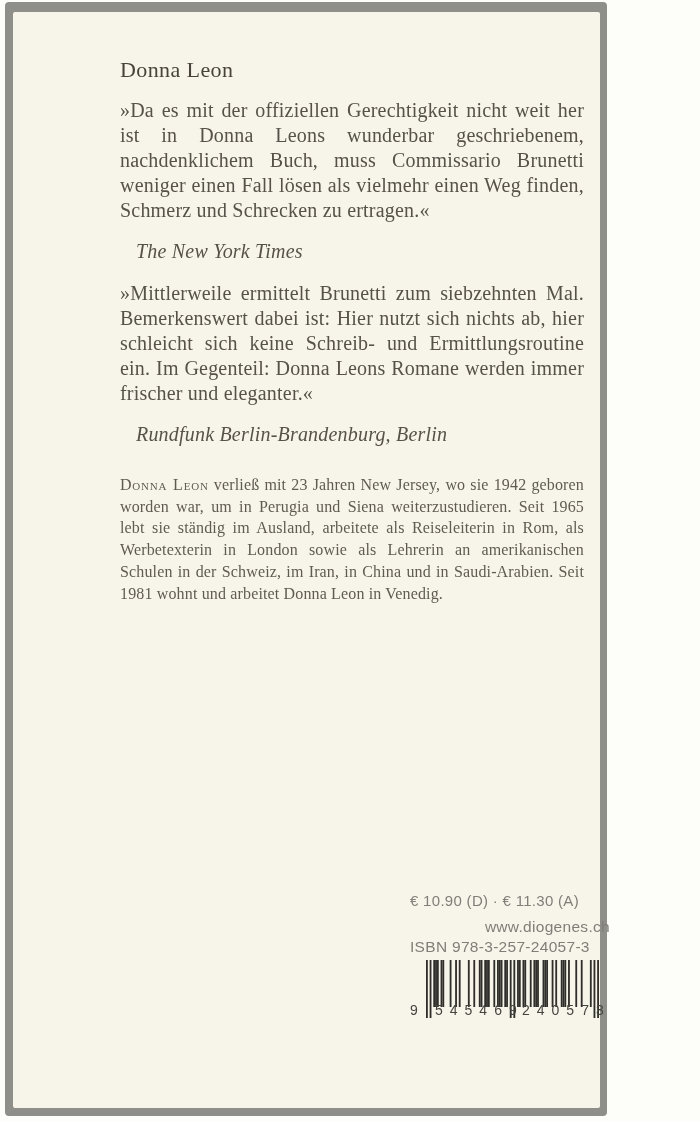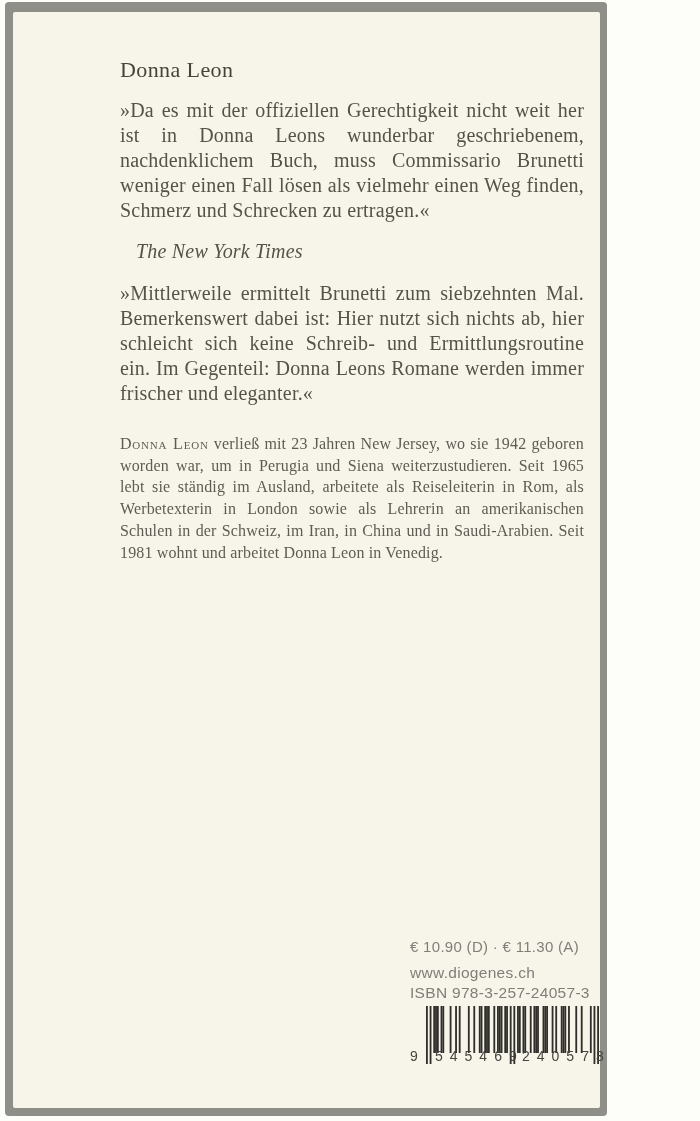--- a/index.html
+++ b/index.html
@@ -67,36 +67,37 @@
     hyphens: auto;
     color: #5f5b53;
   }
   .bio .sc {
     font-variant: small-caps;
     letter-spacing: 0.8px;
   }
   
   .footer-block {
     position: absolute;
-    left: 397px; top: 926px;
+    left: 397px; top: 880px;
     width: 200px;
     font-family: "Liberation Sans", "DejaVu Sans", sans-serif;
     color: #807e78;
   }
   .price-line {
     font-size: 15px;
     line-height: 17px;
     letter-spacing: 0.3px;
     margin: 0 0 9px 0;
   }
   .website-line {
     font-size: 15.5px;
     line-height: 17px;
     letter-spacing: 0.3px;
     margin: 0 0 3px 0;
+    text-align: right;
   }
   .isbn-line {
     font-size: 15.5px;
     line-height: 17px;
     letter-spacing: 0.3px;
     margin: 0 0 5px 0;
   }
   .barcode {
     position: relative;
     width: 195px; height: 62px;
@@ -135,20 +136,21 @@
       </div>
 
 
       <div class="quote-block">
         <p class="blurb">»Da es mit der offiziellen Gerechtigkeit nicht weit her ist in Donna Leons wunderbar geschriebenem, nachdenklichem Buch, muss Commissario Brunetti weniger einen Fall lösen als vielmehr einen Weg finden, Schmerz und Schrecken zu ertragen.«</p>
         <p class="quote-source">The New York Times</p>
       </div>
 
       <div class="quote-block second">
         <p class="blurb">»Mittlerweile ermittelt Brunetti zum siebzehnten Mal. Bemerkenswert dabei ist: Hier nutzt sich nichts ab, hier schleicht sich keine Schreib- und Ermittlungsroutine ein. Im Gegenteil: Donna Leons Romane werden immer frischer und eleganter.«</p>
+        <p class="quote-source">Rundfunk Berlin-Brandenburg, Berlin</p>
       </div>
 
       <p class="bio">
         <span class="sc">Donna Leon</span>
         <span>verließ mit 23 Jahren New Jersey, wo sie 1942 geboren worden war, um in Perugia und Siena weiterzustudieren. Seit 1965 lebt sie ständig im Ausland, arbeitete als Reiseleiterin in Rom, als Werbetexterin in London sowie als Lehrerin an amerikanischen Schulen in der Schweiz, im Iran, in China und in Saudi-Arabien. Seit 1981 wohnt und arbeitet Donna Leon in Venedig.</span>
       </p>
     </div>
 
     <div class="footer-block">
       <div class="price-line">€ 10.90 (D) · € 11.30 (A)</div>

